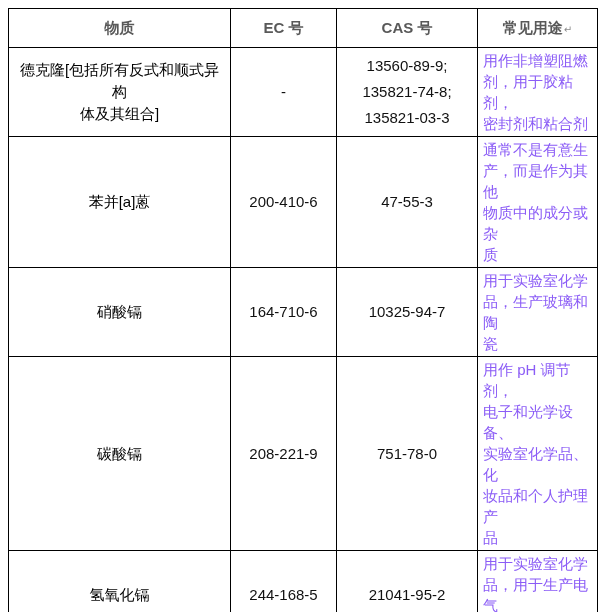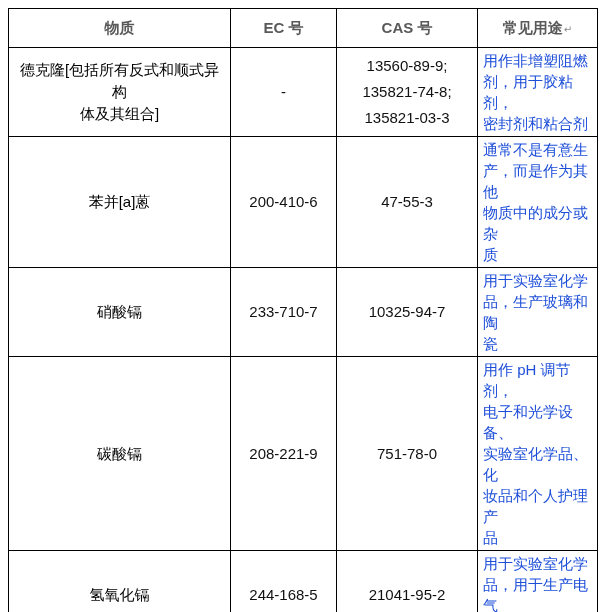--- a/index.html
+++ b/index.html
@@ -61,21 +61,21 @@
     text-align: center;
     font-size: 15px;
     line-height: 26px;
     color: #111111;
   }
   td.cell-use {
     text-align: left;
     font-size: 15px;
     line-height: 21px;
     padding: 2px 3px 2px 5px;
-    color: #1d4ed8;
+    color: #8b5cf6;
   }
 </style>
 </head>
 <body>
 
 <div class="page">
   <table class="substances">
     <colgroup>
       <col class="c-substance">
       <col class="c-ec">
@@ -108,21 +108,21 @@
     <td class="cell-num">200-410-6</td>
     <td class="cell-num">47-55-3</td>
     <td class="cell-use">通常不是有意生
 产，而是作为其他
 物质中的成分或杂
 质</td>
   </tr>
 
   <tr data-row="2" style="height: 58px;">
     <td class="cell-substance">硝酸镉</td>
-    <td class="cell-num">233-710-7</td>
+    <td class="cell-num">164-710-6</td>
     <td class="cell-num">10325-94-7</td>
     <td class="cell-use">用于实验室化学
 品，生产玻璃和陶
 瓷</td>
   </tr>
 
   <tr data-row="3" style="height: 108px;">
     <td class="cell-substance">碳酸镉</td>
     <td class="cell-num">208-221-9</td>
     <td class="cell-num">751-78-0</td>

